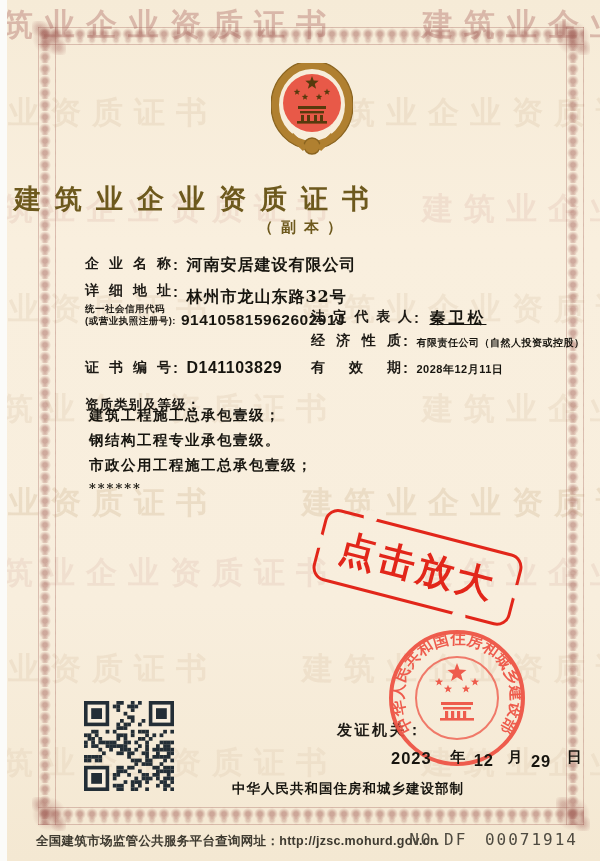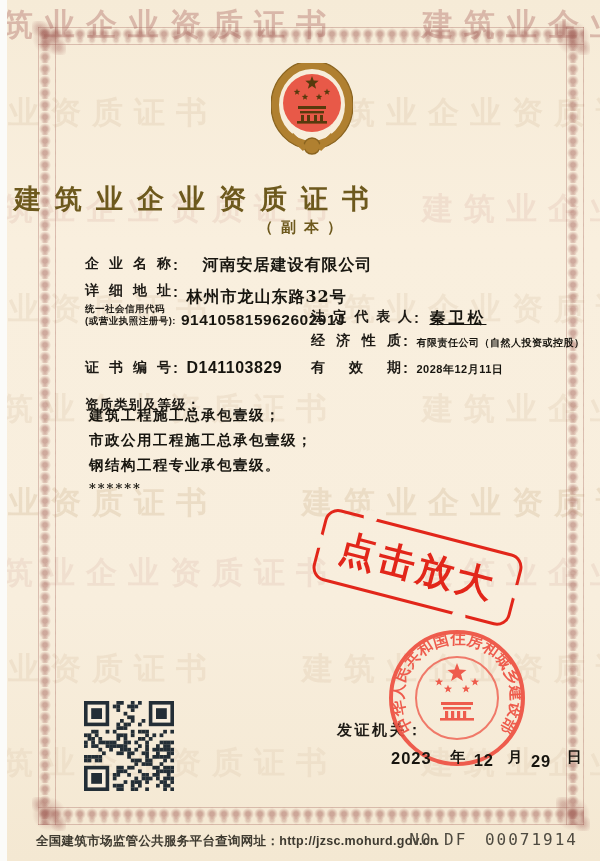--- a/index.html
+++ b/index.html
@@ -120,21 +120,21 @@
     </g>
     <circle cx="41" cy="83" r="8" fill="#b08030" stroke="#8a6420" stroke-width="1.5"></circle>
     <path d="M20,72 L34,86 M62,72 L48,86" stroke="#b08030" stroke-width="6" fill="none"></path>
   </svg>
 
   <div class="title">建筑业企业资质证书</div>
   <div class="subtitle">（副本）</div>
 
   <div class="row" style="left:85px;top:255px;">
     <span class="lab w4">企业名称</span><span class="colon">:</span>
-    <span class="val" style="margin-left:20px;">河南安居建设有限公司</span>
+    <span class="val" style="margin-left:4px;">河南安居建设有限公司</span>
   </div>
 
   <div class="row" style="left:85px;top:282px;">
     <span class="lab w4">详细地址</span><span class="colon">:</span>
     <span class="val" style="margin-left:4px;position:relative;top:5px;">林州市龙山东路32号</span>
   </div>
 
   <div class="small-lab" style="left:85px;top:303px;">
     <div>统一社会信用代码</div>
     <div><span>(或营业执照注册号)</span><span>:</span></div>
@@ -157,22 +157,22 @@
     <span class="num" style="margin-left:4px;font-size:16px;text-align:center;">D141103829</span>
   </div>
   <div class="row" style="left:311px;top:359px;">
     <span class="lab wr">有效期</span><span class="colon">:</span>
     <span class="num" style="margin-left:4px;font-size:11px;">2028年12月11日</span>
   </div>
 
   <div class="qual-head">资质类别及等级：</div>
   <div class="quals">
     <div class="qual-line">建筑工程施工总承包壹级；</div>
+    <div class="qual-line">钢结构工程专业承包壹级。</div>
     <div class="qual-line">市政公用工程施工总承包壹级；</div>
-    <div class="qual-line">钢结构工程专业承包壹级。</div>
     <div class="qual-line" style="letter-spacing:2px;font-size:13px;">******</div>
   </div>
 
   <div class="stamp">
     <div class="notch l"></div>
     <div class="notch r"></div>
     <div class="notch t"></div>
     <div class="notch b"></div>
     <span>点击放大</span>
   </div>
@@ -412,17 +412,18 @@
 
   <div class="dateline">
     <span class="n">2023</span>
     <span class="c" style="margin-left:14px;">年</span>
     <span class="n" style="margin-left:4px;position:relative;top:2px;">12</span>
     <span class="c" style="margin-left:9px;">月</span>
     <span class="n" style="margin-left:4px;position:relative;top:3px;">29</span>
     <span class="c" style="margin-left:11px;">日</span>
   </div>
 
+  <div class="madeby">中华人民共和国住房和城乡建设部制</div>
 
   <div class="footer-url">全国建筑市场监管公共服务平台查询网址：http://jzsc.mohurd.gov.cn</div>
   <div class="footer-serial">NO.DF 00071914</div>
 
 </div>
 
 </body></html>

